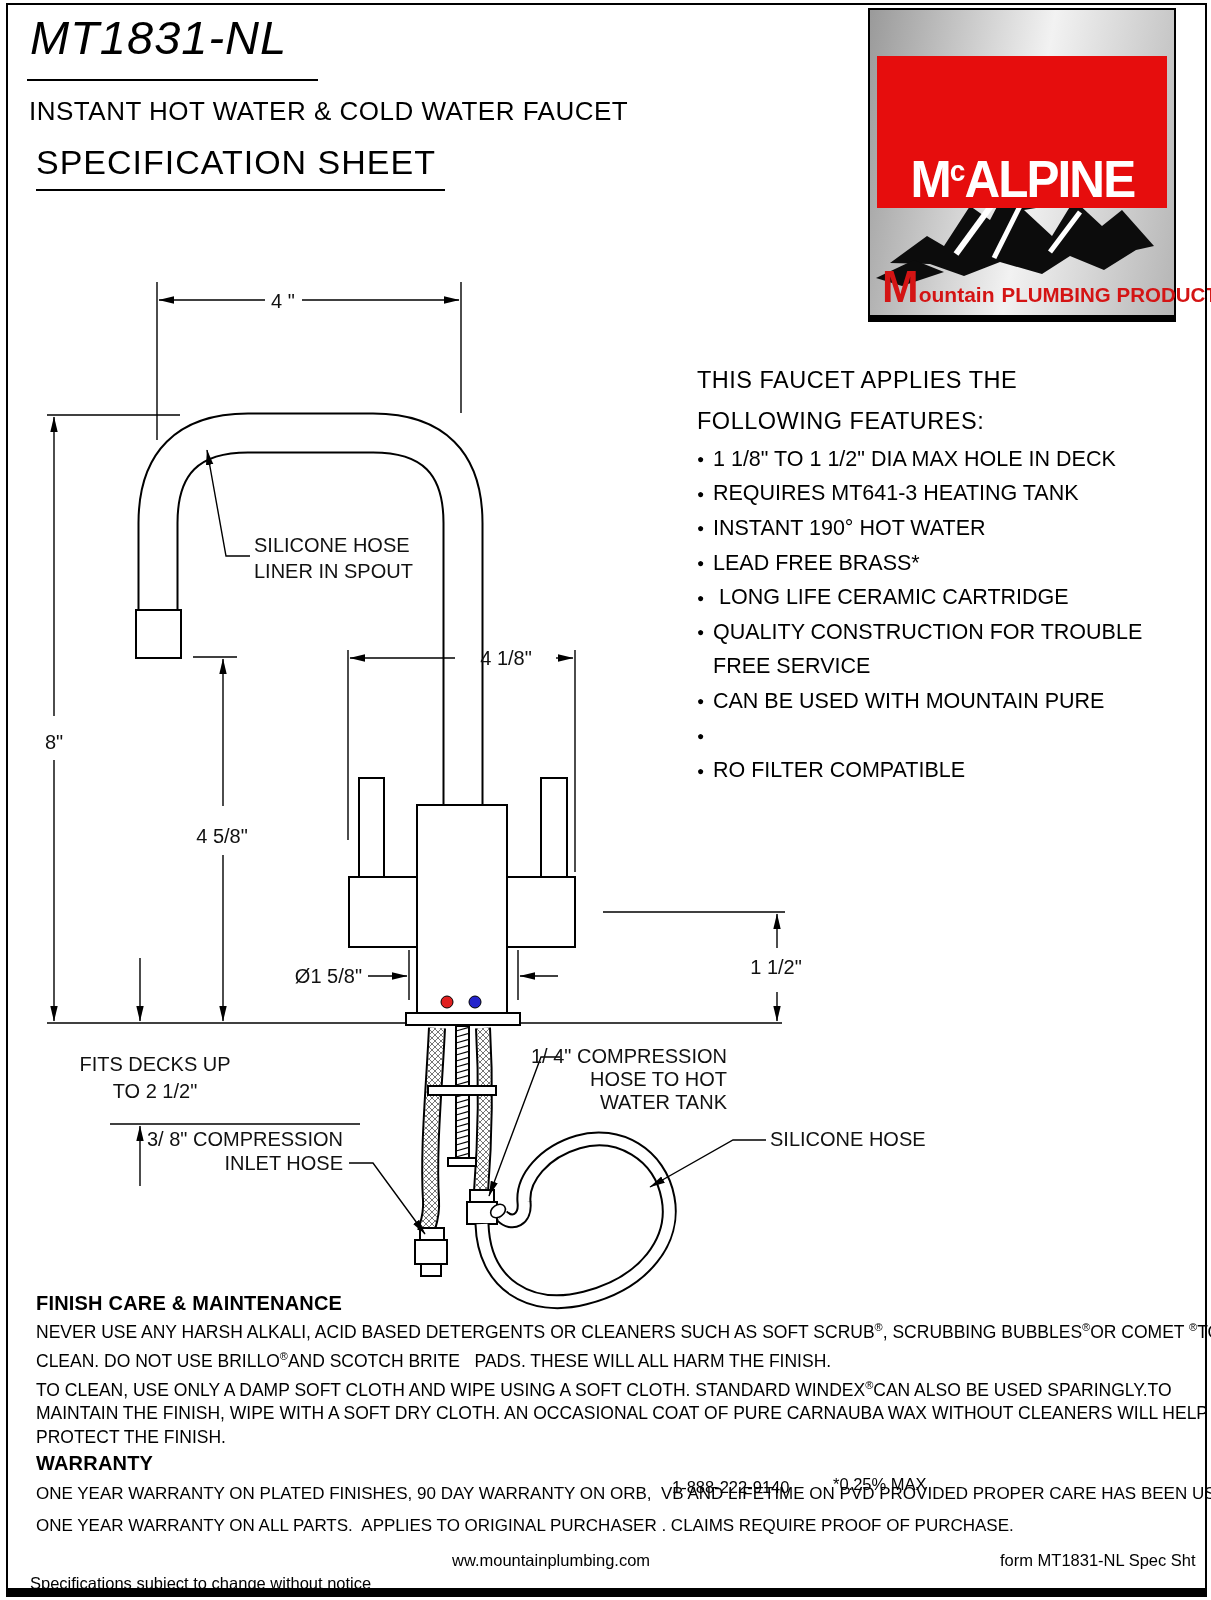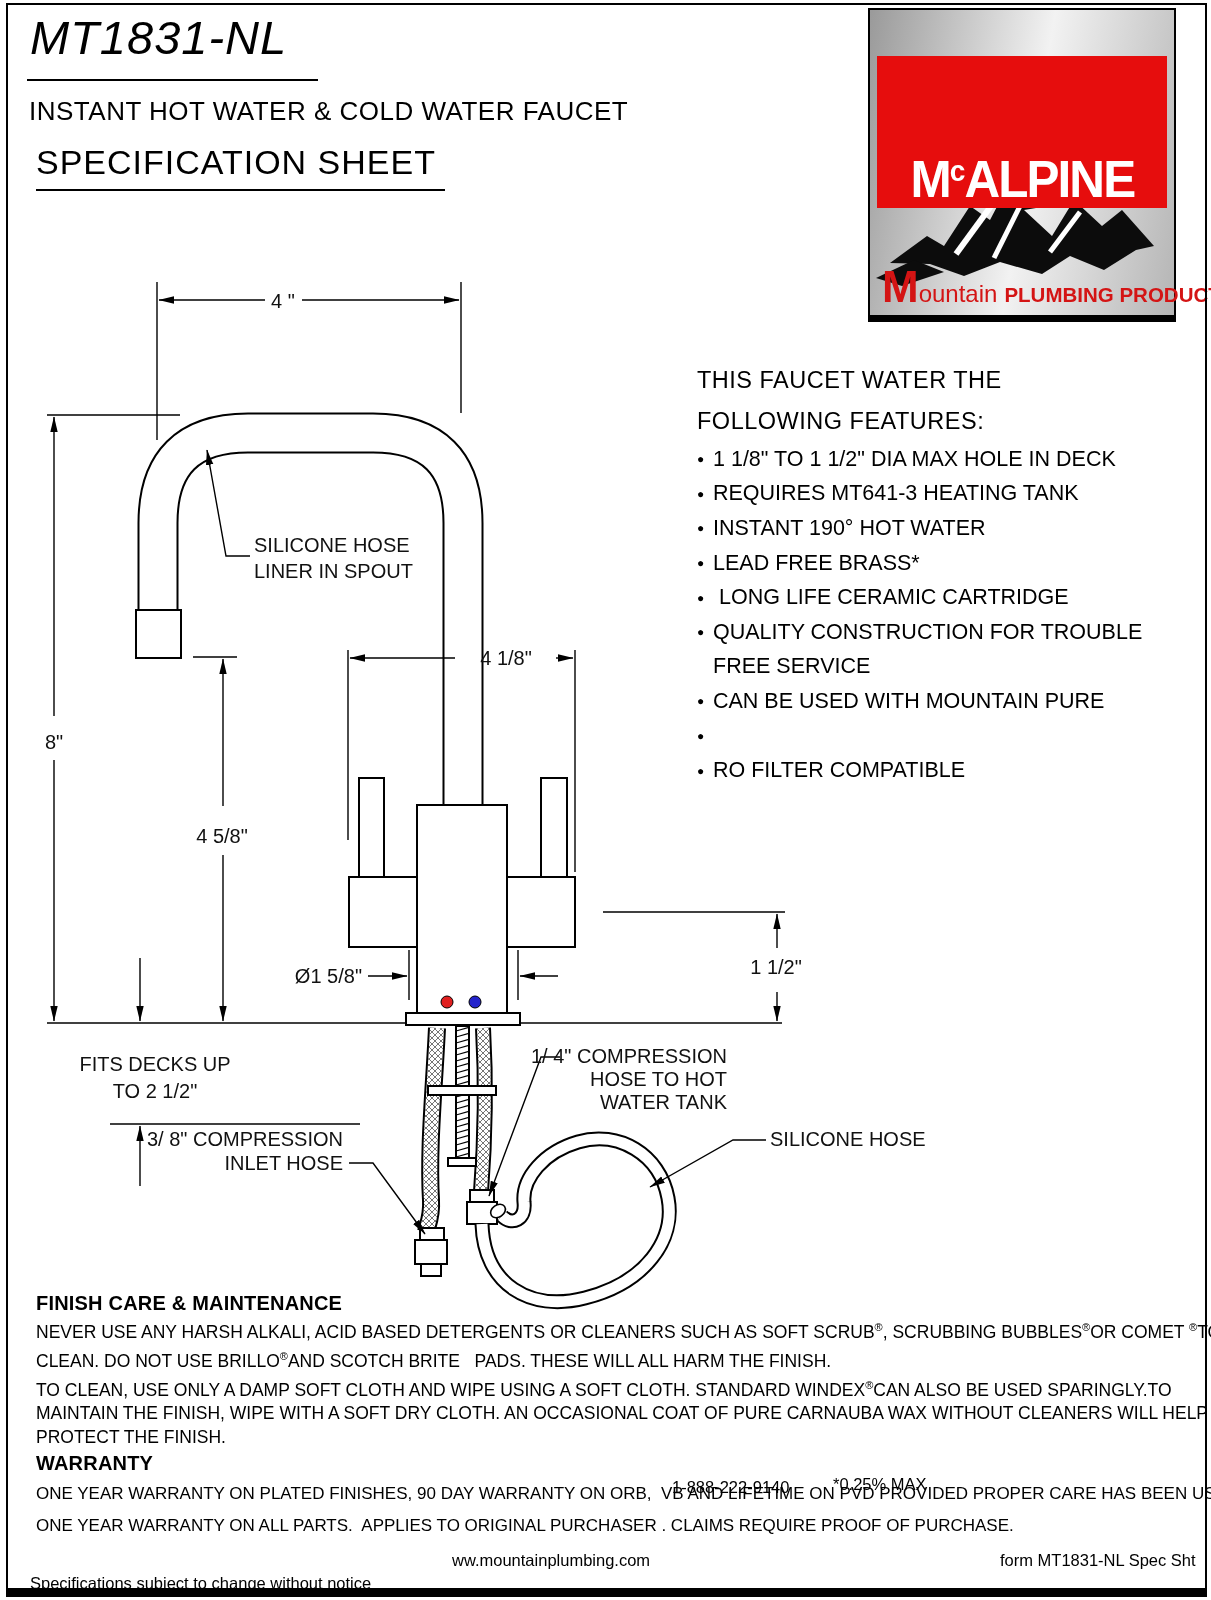--- a/index.html
+++ b/index.html
@@ -16,21 +16,21 @@
   #spec-rule{left:36px;top:189px;width:409px;height:2px;background:#000;}
   
   #logo{left:868px;top:8px;width:308px;height:314px;border:2px solid #000;border-bottom:7px solid #000;
         background:linear-gradient(100deg,#9a9a9a 0%,#f2f2f2 52%,#b5b5b5 100%);box-sizing:border-box;}
   #logo-red{position:absolute;left:7px;top:6px;right:7px;height:152px;display:flex;align-items:flex-end;justify-content:center;}
   #logo-brand{color:#fff;font-weight:700;font-size:51px;letter-spacing:-2px;transform:scaleX(.97);transform-origin:center bottom;line-height:1;padding-bottom:3px;white-space:nowrap;}
   #logo-brand .mc-c{font-size:29px;vertical-align:16px;letter-spacing:-1px;}
   #logo-mtn{position:absolute;left:2px;top:150px;width:300px;height:134px;}
   #logo-tag{position:absolute;left:12px;bottom:6px;white-space:nowrap;line-height:1;}
   #logo-tag .tg-M{font-weight:700;font-size:44px;}
-  #logo-tag .tg-rest{font-weight:400;font-size:24px;}
+  #logo-tag .tg-rest{font-weight:700;font-size:21px;}
   #logo-tag .tg-suffix{font-weight:700;font-size:20.5px;margin-left:7px;letter-spacing:0;}
   
   #features{left:697px;top:360px;width:492px;}
   .feat-head{font-size:23.5px;line-height:41px;letter-spacing:.5px;}
   .feat-row{display:flex;align-items:center;height:34.6px;}
   .feat-bullet{width:16px;font-size:12px;line-height:1;}
   .feat-text{font-size:21.5px;white-space:pre;}
   
   .para-head{font-weight:700;font-size:20px;letter-spacing:.2px;}
   #finish{left:36px;top:1292px;width:1160px;}
@@ -219,21 +219,21 @@
       <path d="M208,52 L178,92" stroke="#fff" stroke-width="5" fill="none"></path>
       <path fill="#0c0c0c" d="M4,118 L42,100 L72,112 L30,126 Z"></path>
     </svg>
     <div id="logo-red" style="background: rgb(230, 13, 13); margin-top: 40px;">
       <div id="logo-brand"><span>M</span><span class="mc-c">c</span><span>ALPINE</span></div>
     </div>
     <div id="logo-tag" style="color: rgb(212, 20, 20);"><span class="tg-M">M</span><span class="tg-rest">ountain</span><span class="tg-suffix">PLUMBING PRODUCTS</span></div>
   </div>
 
   <div id="features" class="abs">
-    <div class="feat-head">THIS FAUCET WATER THE</div>
+    <div class="feat-head">THIS FAUCET APPLIES THE</div>
     <div class="feat-head">FOLLOWING FEATURES:</div>
     <div class="feat-row">
         <span class="feat-bullet">●</span>
         <span class="feat-text">1 1/8" TO 1 1/2" DIA MAX HOLE IN DECK</span>
       </div>
     <div class="feat-row">
         <span class="feat-bullet">●</span>
         <span class="feat-text">REQUIRES MT641-3 HEATING TANK</span>
       </div>
     <div class="feat-row">

